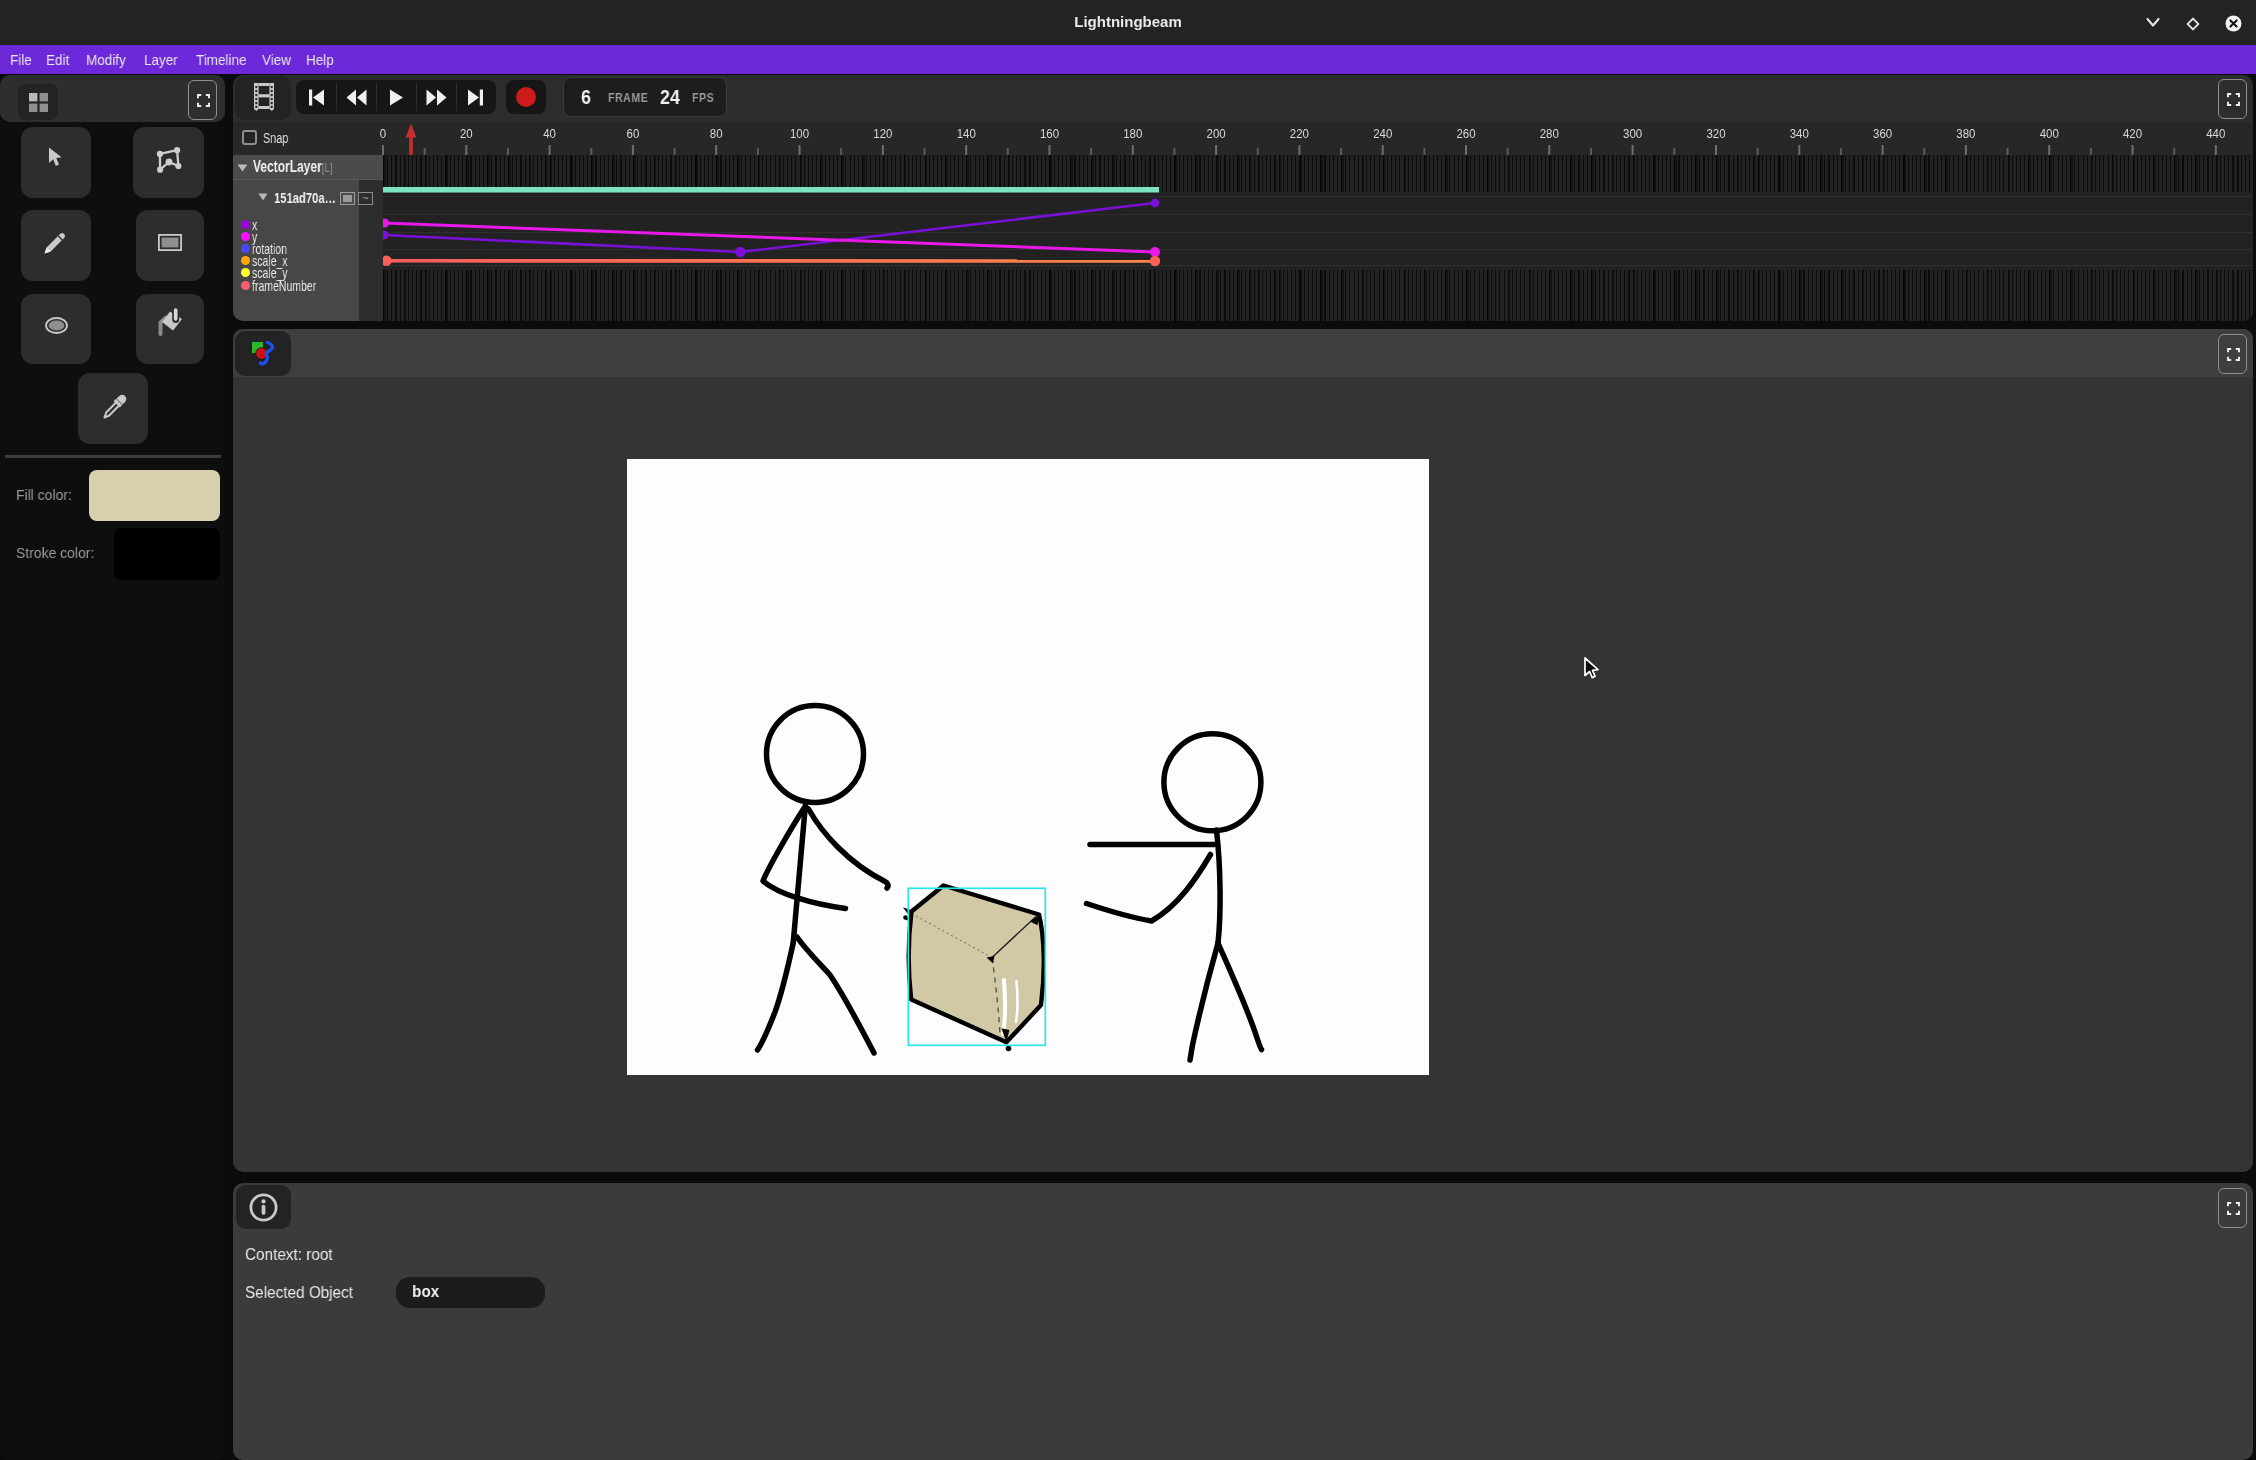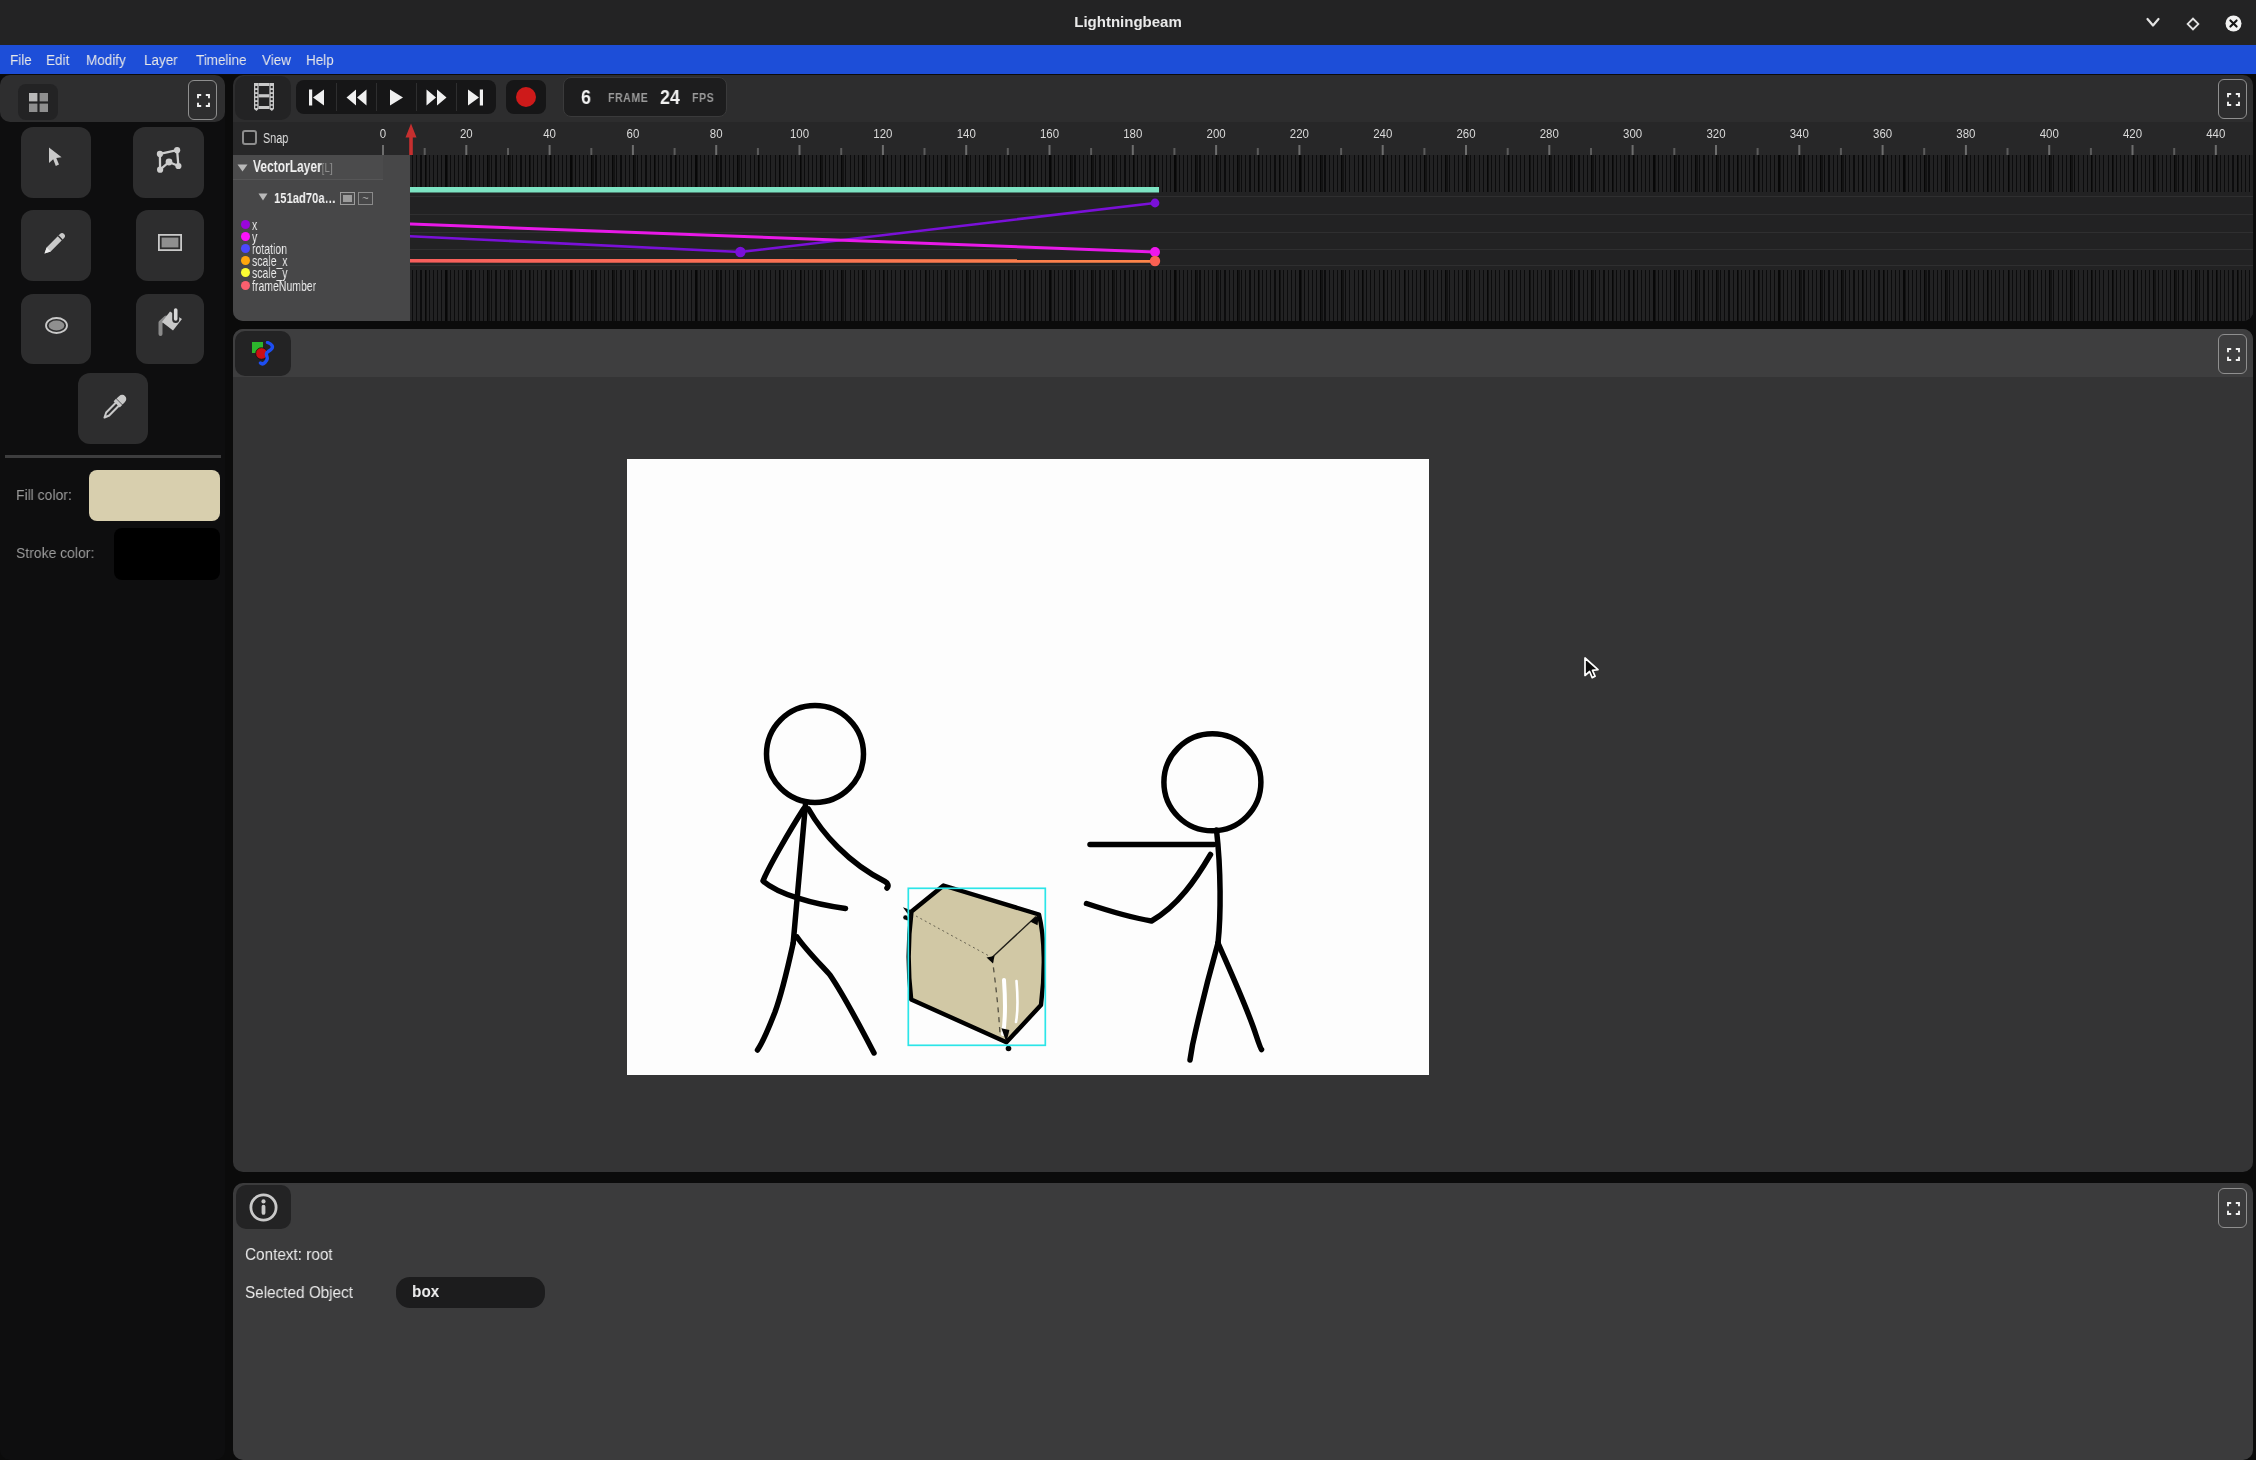--- a/index.html
+++ b/index.html
@@ -1,35 +1,35 @@
 <!DOCTYPE html>
 <html><head>
 <meta charset="utf-8">
 <style>
 * { margin:0; padding:0; box-sizing:border-box; }
 html,body { -webkit-font-smoothing:antialiased; width:2256px; height:1460px; background:#0b0b0b; font-family:"Liberation Sans", sans-serif; overflow:hidden; position:relative; }
 .abs { position:absolute; }
 
 #titlebar { left:0; top:0; width:2256px; height:45px; background:#232324; }
 #title { width:100%; text-align:center; top:13px; color:#eaeaea; font-size:15px; font-weight:bold; }
-#menubar { left:0; top:45px; width:2256px; height:29px; background:#1d4ed8; }
+#menubar { left:0; top:45px; width:2256px; height:29px; background:#6d28d9; }
 #menubar span { position:absolute; top:6px; color:#e8e8e8; font-size:15.5px; transform:scaleX(0.87); transform-origin:0 0; will-change:transform; }
 #leftcol { left:0; top:75px; width:225px; height:1385px; background:#0e0e0f; border-radius:10px; }
 #leftheader { left:0; top:75px; width:225px; height:47px; background:#2e2e2f; border-radius:10px; }
 #tlpanel { left:233px; top:75px; width:2020px; height:246px; background:#2d2d2e; border-radius:10px; overflow:hidden; }
 #cvpanel { left:233px; top:329px; width:2020px; height:843px; background:#343435; border-radius:10px; overflow:hidden; }
 #cvheader { left:0; top:0; width:2020px; height:48px; background:#3e3e3f; }
 #infopanel { left:233px; top:1183px; width:2020px; height:277px; background:#3b3b3c; border-radius:10px; }
 
 .darkbtn { background:#232324; border-radius:10px; }
 .expandbtn { width:29px; height:40px; border:1.4px solid #8f8f8f; border-radius:6px; }
 .expandbtn svg { position:absolute; left:8px; top:13px; }
 
 #ruler { left:0; top:47px; width:2020px; height:33px; background:#272728; }
-#sidebar { left:0; top:80px; width:177px; height:166px; background:#474748; }
+#sidebar { left:0; top:80px; width:126px; height:166px; background:#474748; }
 #vlrow { left:0; top:0; width:150px; height:25px; background:#4b4b4c; border-bottom:1px solid #565657; }
 #tracks { left:150px; top:80px; width:1870px; height:166px; background:#1d1d1e; }
 .stripes { background:repeating-linear-gradient(90deg,#0c0c0d 0px,#0c0c0d 1.1px,#222223 1.1px,#222223 4.1655px); }
 .stripes2 { background:repeating-linear-gradient(90deg,rgba(0,0,0,0.45) 0px,rgba(0,0,0,0.45) 2.6px,rgba(0,0,0,0) 2.6px,rgba(0,0,0,0) 20.8275px); }
 
 .t { position:absolute; white-space:nowrap; }
 .cx70 { transform:scaleX(0.70); transform-origin:0 0; will-change:transform; }
 .cx75 { transform:scaleX(0.75); transform-origin:0 0; will-change:transform; }
 .cx85 { transform:scaleX(0.85); transform-origin:0 0; will-change:transform; }
 .cx90 { transform:scaleX(0.90); transform-origin:0 0; will-change:transform; }

